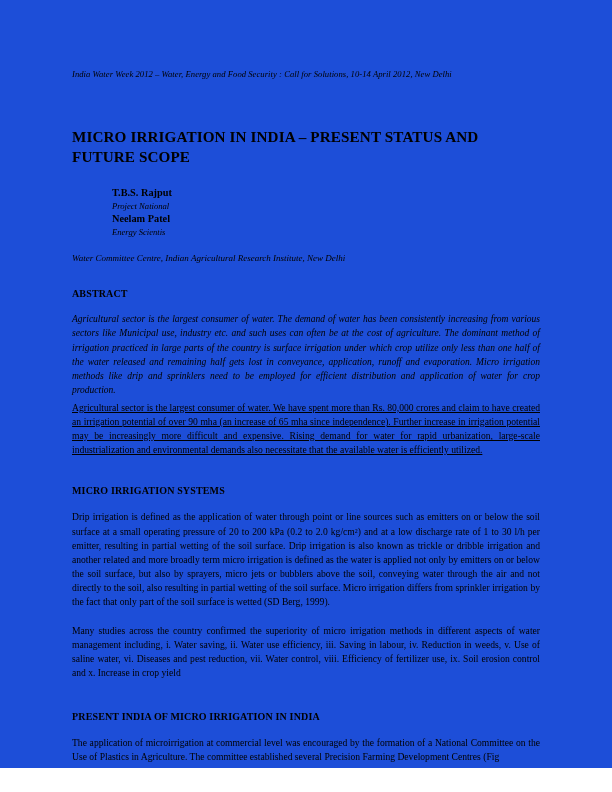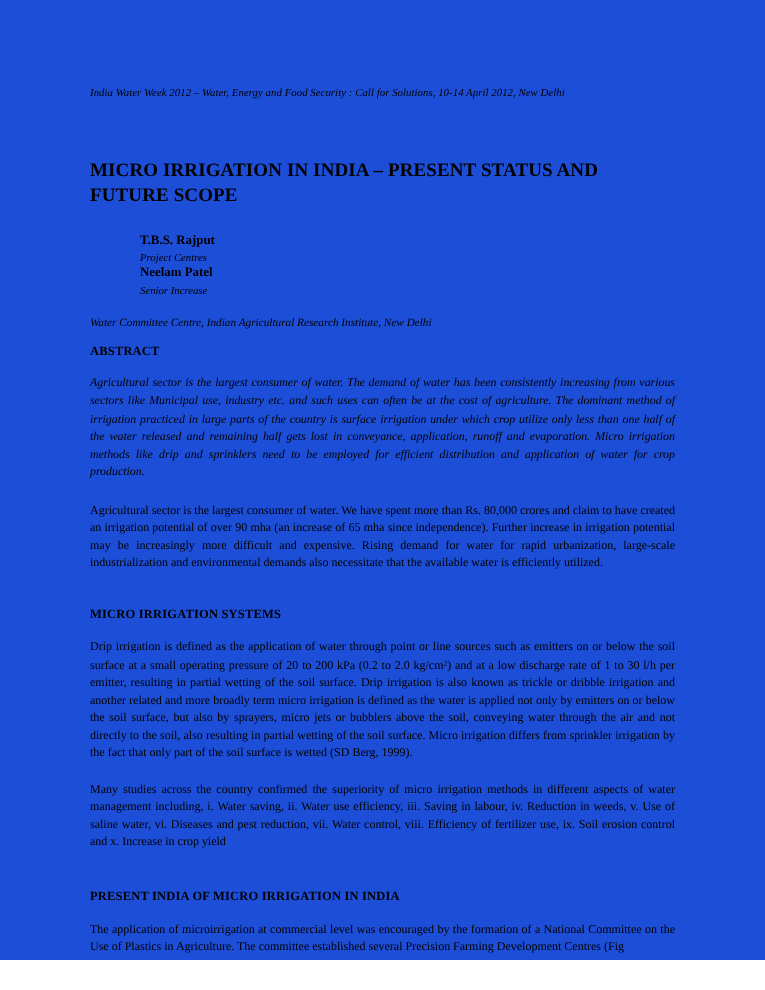--- a/index.html
+++ b/index.html
@@ -66,39 +66,39 @@
     line-height: 13px;
   }
 
   
   .section-heading {
     font-size: 10px;
     font-weight: bold;
     line-height: 13px;
     letter-spacing: 0.15px;
   }
-  .sh-abstract { margin-top: 10px; }
+  .sh-abstract { margin-top: 22px; }
   .sh-intro { margin-top: 28px; }
   .sh-systems { margin-top: 27px; }
   .sh-status { margin-top: 30px; }
 
   
   .para {
     font-size: 9.6px;
     line-height: 14.15px;
     text-align: justify;
     margin: 0;
   }
   .para-abstract {
     font-style: italic;
     margin-top: 12px;
     font-size: 9.5px;
     line-height: 14.3px;
   }
-  .para-intro { margin-top: 16px; }
+  .para-intro { margin-top: 3px; text-decoration: underline; }
   .para-systems { margin-top: 13px; }
   .para-systems2 { margin-top: 14px; }
   .para-status { margin-top: 13px; }
 
   sup {
     font-size: 0.62em;
     vertical-align: 0.42em;
     line-height: 0;
   }
 </style>
@@ -107,23 +107,23 @@
 
 <div class="page">
   <div class="content">
 
     <div class="running-header">India Water Week 2012 – Water, Energy and Food Security : Call for Solutions,  10-14 April 2012, New Delhi</div>
 
     <h1 class="doc-title">MICRO IRRIGATION IN INDIA – PRESENT STATUS AND FUTURE SCOPE</h1>
 
     <div class="author-block">
       <div class="author-name">T.B.S. Rajput</div>
-      <div class="author-role">Project Centres</div>
+      <div class="author-role">Project National</div>
       <div class="author-name">Neelam Patel</div>
-      <div class="author-role">Senior Increase</div>
+      <div class="author-role">Energy Scientis</div>
     </div>
 
     <div class="affiliation">Water Committee Centre, Indian Agricultural Research Institute, New Delhi</div>
 
     <h2 class="section-heading sh-abstract">ABSTRACT</h2>
     <p class="para para-abstract">Agricultural sector is the largest consumer of water. The demand of water has been consistently increasing from various sectors like Municipal use, industry etc. and such uses can often be at the cost of agriculture. The dominant method of irrigation practiced in large parts of the country is surface irrigation under which crop utilize only less than one half of the water released and remaining half gets lost in conveyance, application, runoff and evaporation. Micro irrigation methods like drip and sprinklers need to be employed for efficient distribution and application of water for crop production.</p>
 
     <p class="para para-intro">Agricultural sector is the largest consumer of water. We have spent more than Rs. 80,000 crores and claim to have created an irrigation potential of over 90 mha (an increase of 65 mha since independence). Further increase in irrigation potential may be increasingly more difficult and expensive.  Rising demand for water for rapid urbanization, large-scale industrialization and environmental demands also necessitate that the available water is efficiently utilized.</p>
 
     <h2 class="section-heading sh-systems">MICRO IRRIGATION SYSTEMS</h2>

